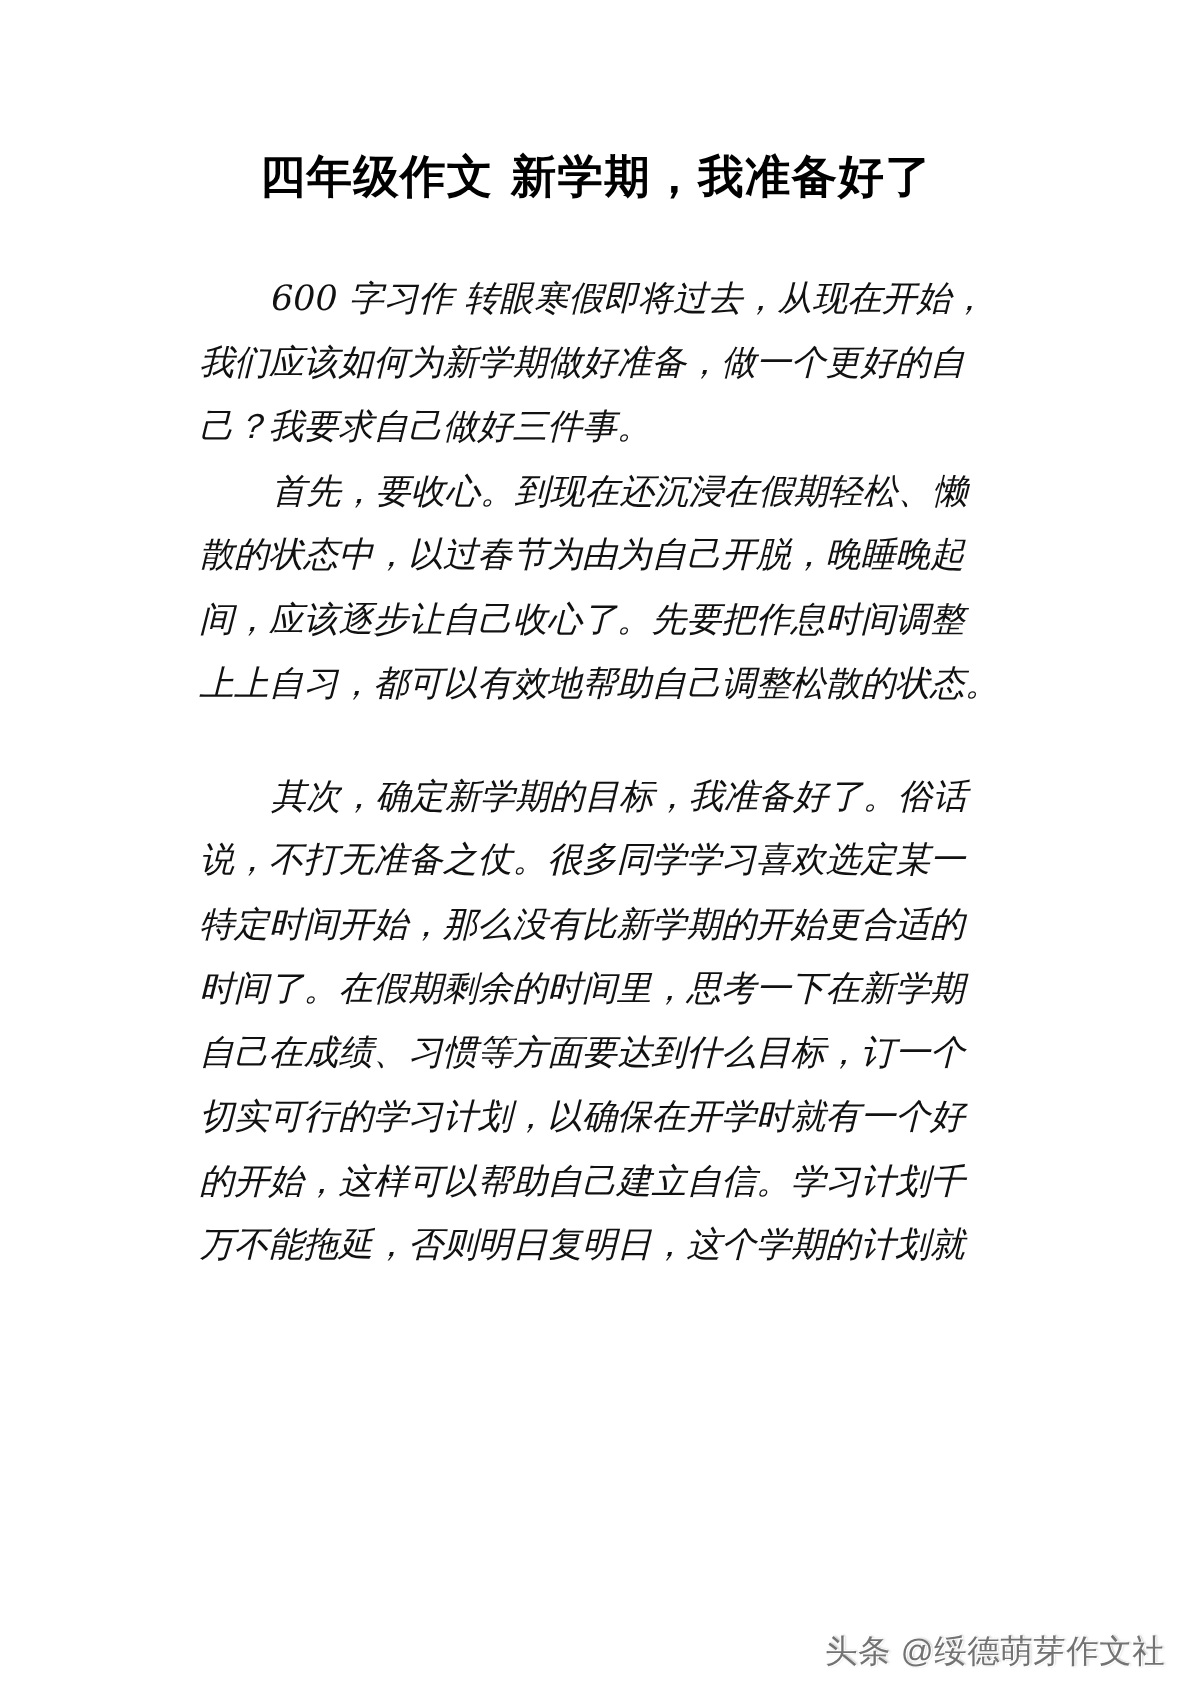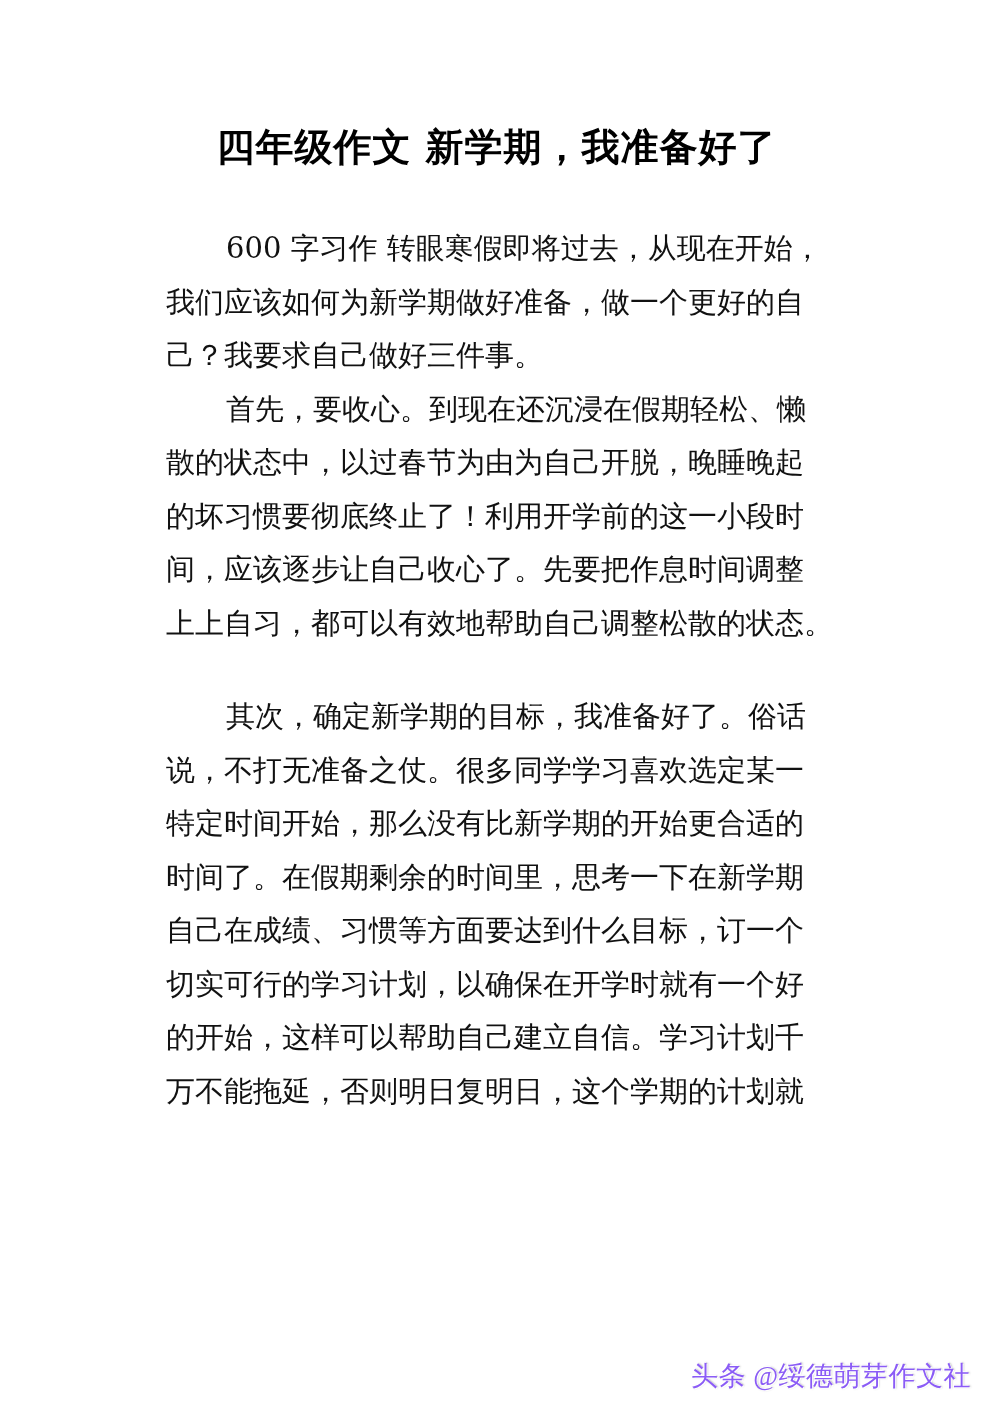--- a/index.html
+++ b/index.html
@@ -9,47 +9,46 @@
       text-align: center;
       font-family: "DejaVu Sans", sans-serif;
       font-weight: bold; font-size: 38px; color: #000;
       letter-spacing: 1px;
     }
     .body-text {
       position: absolute; left: 166px; top: 222px; width: 680px;
       font-family: "DejaVu Serif", serif;
       font-size: 29px; color: #111; line-height: 53.5px;
     }
-    .para { margin: 0; }
+    .para { margin: 0; font-style: italic; }
     .line { display: block; white-space: nowrap; }
     .indent { padding-left: 60px; }
     .gap { height: 40px; }
     .watermark {
       position: absolute; right: 22px; top: 1358px;
-      font-family: Liberation Serif, serif;
-      font-size: 27px; color: #8b5cf6;
+      font-family: Liberation Sans, sans-serif;
+      font-size: 27px; color: #737373;
       text-shadow: 1px 1px 0 #fff, -1px -1px 0 #fff, 1px 0 2px #aaa;
       letter-spacing: 0.5px;
     }
   </style>
 </head>
 <body>
 
 <div class="title">四年级作文 新学期，我准备好了</div>
 
 <div class="body-text">
   <div class="para">
     <span class="line indent">600 字习作  转眼寒假即将过去，从现在开始，</span>
     <span class="line">我们应该如何为新学期做好准备，做一个更好的自</span>
     <span class="line">己？我要求自己做好三件事。</span>
   </div>
   <div class="para">
     <span class="line indent">首先，要收心。到现在还沉浸在假期轻松、懒</span>
     <span class="line">散的状态中，以过春节为由为自己开脱，晚睡晚起</span>
-    <span class="line">的坏习惯要彻底终止了！利用开学前的这一小段时</span>
     <span class="line">间，应该逐步让自己收心了。先要把作息时间调整</span>
     <span class="line">上上自习，都可以有效地帮助自己调整松散的状态。</span>
   </div>
   <div class="gap"></div>
   <div class="para">
     <span class="line indent">其次，确定新学期的目标，我准备好了。俗话</span>
     <span class="line">说，不打无准备之仗。很多同学学习喜欢选定某一</span>
     <span class="line">特定时间开始，那么没有比新学期的开始更合适的</span>
     <span class="line">时间了。在假期剩余的时间里，思考一下在新学期</span>
     <span class="line">自己在成绩、习惯等方面要达到什么目标，订一个</span>

